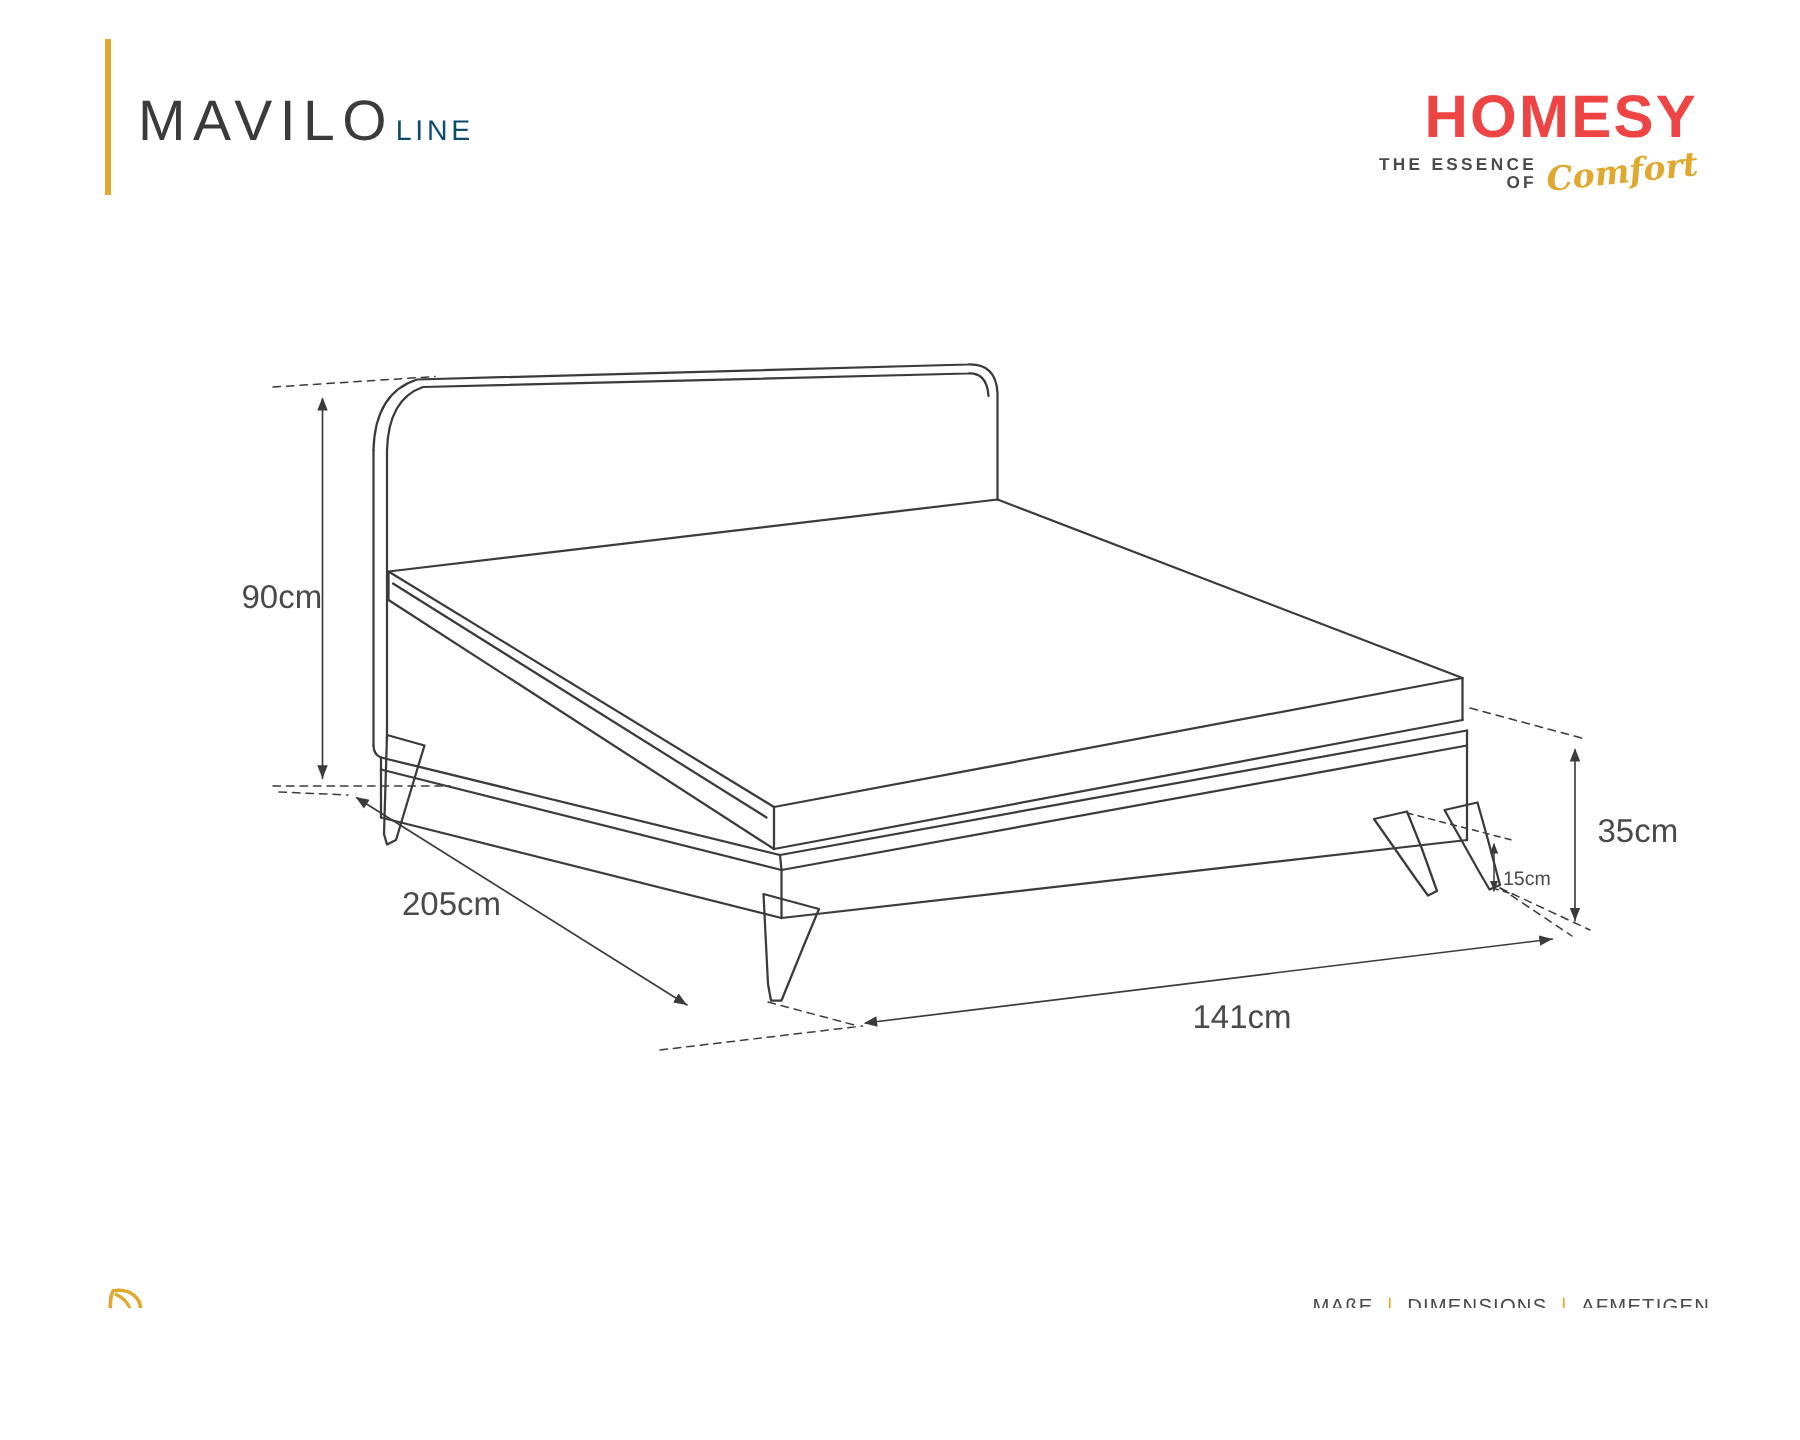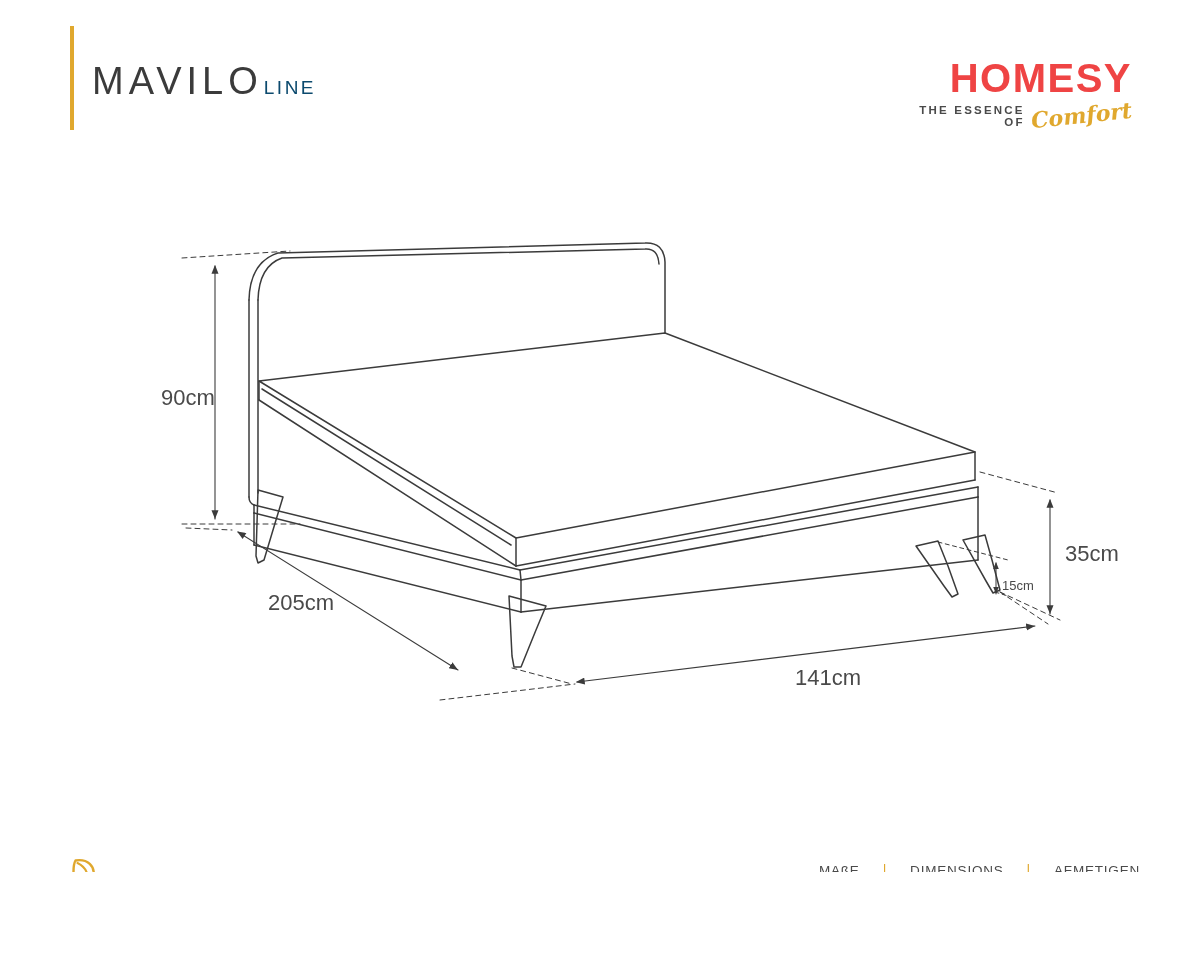--- a/index.html
+++ b/index.html
@@ -118,21 +118,21 @@
     top: 855px;
     width: 36px;
     height: 36px;
   }
   #footer-labels {
     position: absolute;
     right: 60px;
     top: 862px;
     display: flex;
     align-items: center;
-    gap: 23px;
+    gap: 9px;
     font-size: 13.5px;
     letter-spacing: 0.8px;
     color: #4a4a4a;
   }
   .footer-sep {
     color: #e0a82e;
     font-size: 14px;
   }
 </style>
 </head>

